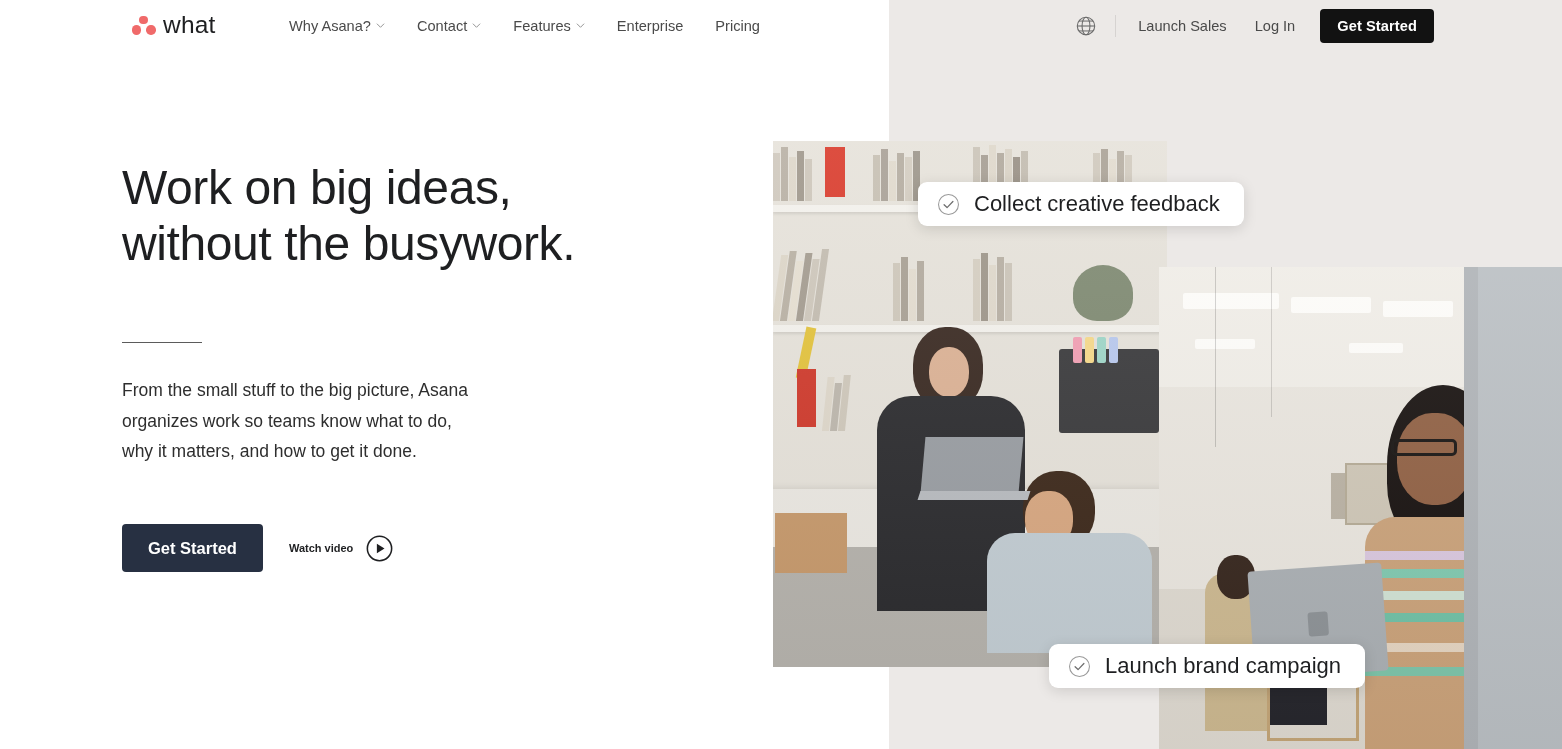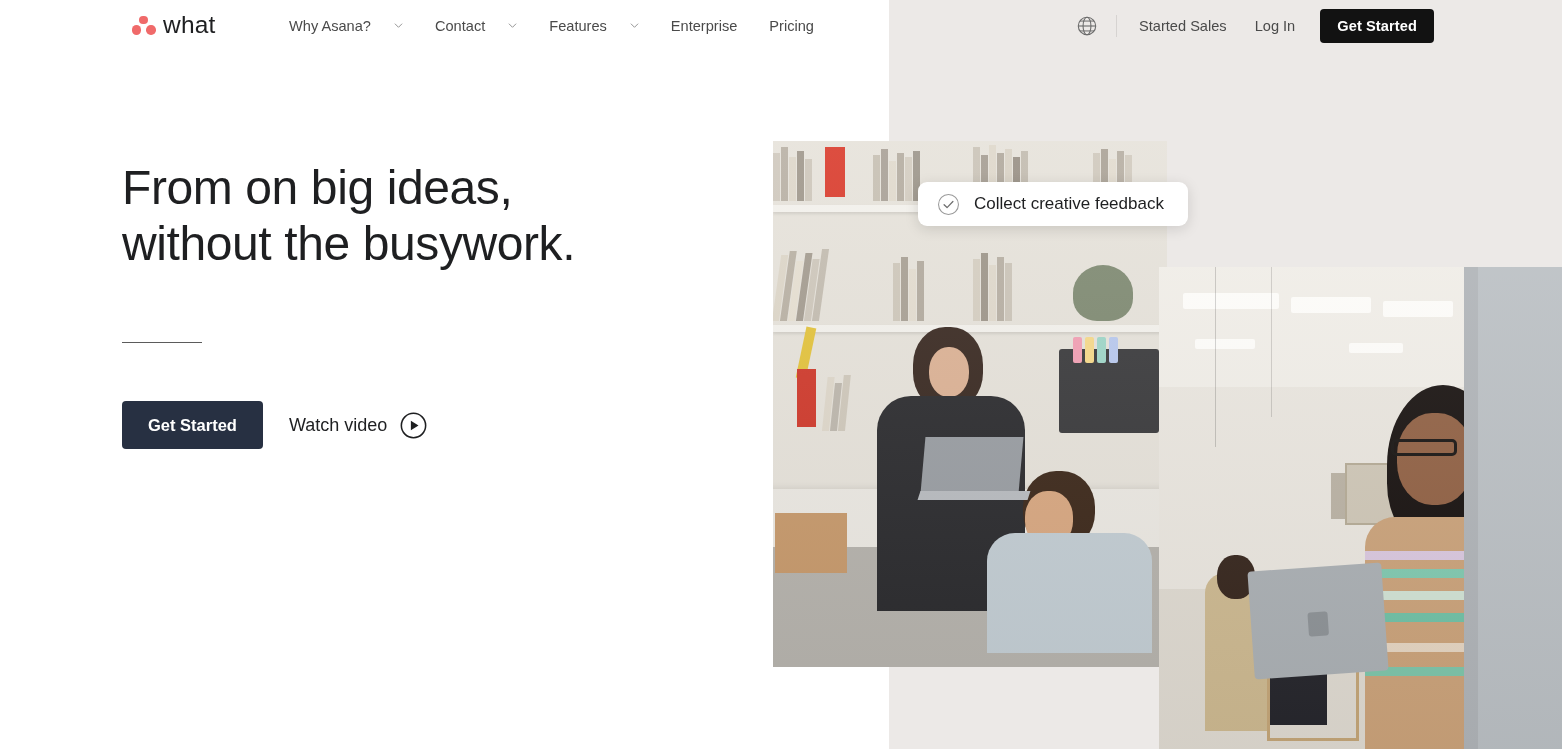--- a/index.html
+++ b/index.html
@@ -72,21 +72,21 @@
     left: 289px;
     top: 0;
     height: 52px;
     display: flex;
     align-items: center;
     gap: 0px;
   }
   .nav-item {
     display: flex;
     align-items: center;
-    gap: 23px;
+    gap: 5px;
     font-size: 14.6px;
     color: #4a4a4a;
     padding: 0 16px 0 0;
     margin-right: 16px;
     cursor: pointer;
     white-space: nowrap;
   }
   .nav-item:last-child { margin-right: 0; justify-content: flex-end; }
   .chev {
     display: inline-block;
@@ -189,23 +189,23 @@
     font-family: "Liberation Sans", sans-serif;
   }
   .watch {
     display: flex;
     align-items: center;
     gap: 12px;
     margin-left: 26px;
     cursor: pointer;
   }
   .watch-label {
-    font-size: 18px;
+    font-size: 11px;
     color: #1e1f21;
-    font-weight: 400;
+    font-weight: 700;
     text-align: center;
   }
   .play-circle {
     width: 28px; height: 28px;
     display: flex; align-items: center; justify-content: center;
   }
 
   
   .photo {
     position: absolute;
@@ -386,21 +386,21 @@
     gap: 14px;
     background: #ffffff;
     border-radius: 9px;
     box-shadow: 0 3px 14px rgba(0,0,0,.13);
     padding: 0 24px 0 18px;
     height: 44px;
     z-index: 30;
     cursor: pointer;
   }
   .task-card .label {
-    font-size: 17px;
+    font-size: 22px;
     color: #1e1f21;
     font-weight: 400;
     white-space: nowrap;
   }
   .check-ring {
     width: 24px; height: 24px; flex: 0 0 24px;
     display: flex; align-items: center; justify-content: center;
   }
 
   .card-1 { left: 918px; top: 182px; }
@@ -471,31 +471,34 @@
           <circle cx="12" cy="12" r="9.5" fill="none" stroke="#6b6b6b" stroke-width="1.2"></circle>
           <ellipse cx="12" cy="12" rx="4.3" ry="9.5" fill="none" stroke="#6b6b6b" stroke-width="1.2"></ellipse>
           <line x1="2.5" y1="12" x2="21.5" y2="12" stroke="#6b6b6b" stroke-width="1.2"></line>
           <line x1="4.2" y1="6.6" x2="19.8" y2="6.6" stroke="#6b6b6b" stroke-width="1.1"></line>
           <line x1="4.2" y1="17.4" x2="19.8" y2="17.4" stroke="#6b6b6b" stroke-width="1.1"></line>
         </svg>
       </div>
 
       <div class="hdr-divider"></div>
 
-      <span class="hdr-link">Started Sales</span>
+      <span class="hdr-link">Launch Sales</span>
       <span class="hdr-link login">Log In</span>
 
       <button class="btn-dark-sm">Get Started</button>
     </div>
   </div>
 
   <div class="hero-left">
-    <h1 class="headline">From on big ideas,
+    <h1 class="headline">Work on big ideas,
 without the busywork.</h1>
     <div class="rule"></div>
+    <p class="subcopy">From the small stuff to the big picture, Asana
+organizes work so teams know what to do,
+why it matters, and how to get it done.</p>
 
     <div class="cta-row">
       <button class="btn-primary">Get Started</button>
 
       <div class="watch">
         <span class="watch-label">Watch video</span>
         <span class="play-circle">
           <svg width="27" height="27" viewBox="0 0 28 28">
             <circle cx="14" cy="14" r="12.6" fill="none" stroke="#1e1f21" stroke-width="1.6"></circle>
             <path d="M11.3 9.2 L19.2 14 L11.3 18.8 Z" fill="#1e1f21"></path>
@@ -655,14 +658,23 @@
     <span class="check-ring">
       <svg width="23" height="23" viewBox="0 0 24 24">
         <circle cx="12" cy="12" r="10.4" fill="none" stroke="#9a9a9a" stroke-width="1.1"></circle>
         <path d="M7.4 12.2 L10.5 15.2 L16.6 8.9" fill="none" stroke="#6e6e6e" stroke-width="1.3" stroke-linecap="round" stroke-linejoin="round"></path>
       </svg>
     </span>
     <span class="label">Collect creative feedback</span>
   </div>
 
 
+  <div class="task-card card-3">
+    <span class="check-ring">
+      <svg width="23" height="23" viewBox="0 0 24 24">
+        <circle cx="12" cy="12" r="10.4" fill="none" stroke="#9a9a9a" stroke-width="1.1"></circle>
+        <path d="M7.4 12.2 L10.5 15.2 L16.6 8.9" fill="none" stroke="#6e6e6e" stroke-width="1.3" stroke-linecap="round" stroke-linejoin="round"></path>
+      </svg>
+    </span>
+    <span class="label">Launch brand campaign</span>
+  </div>
 
 </div>
 
 </body></html>

